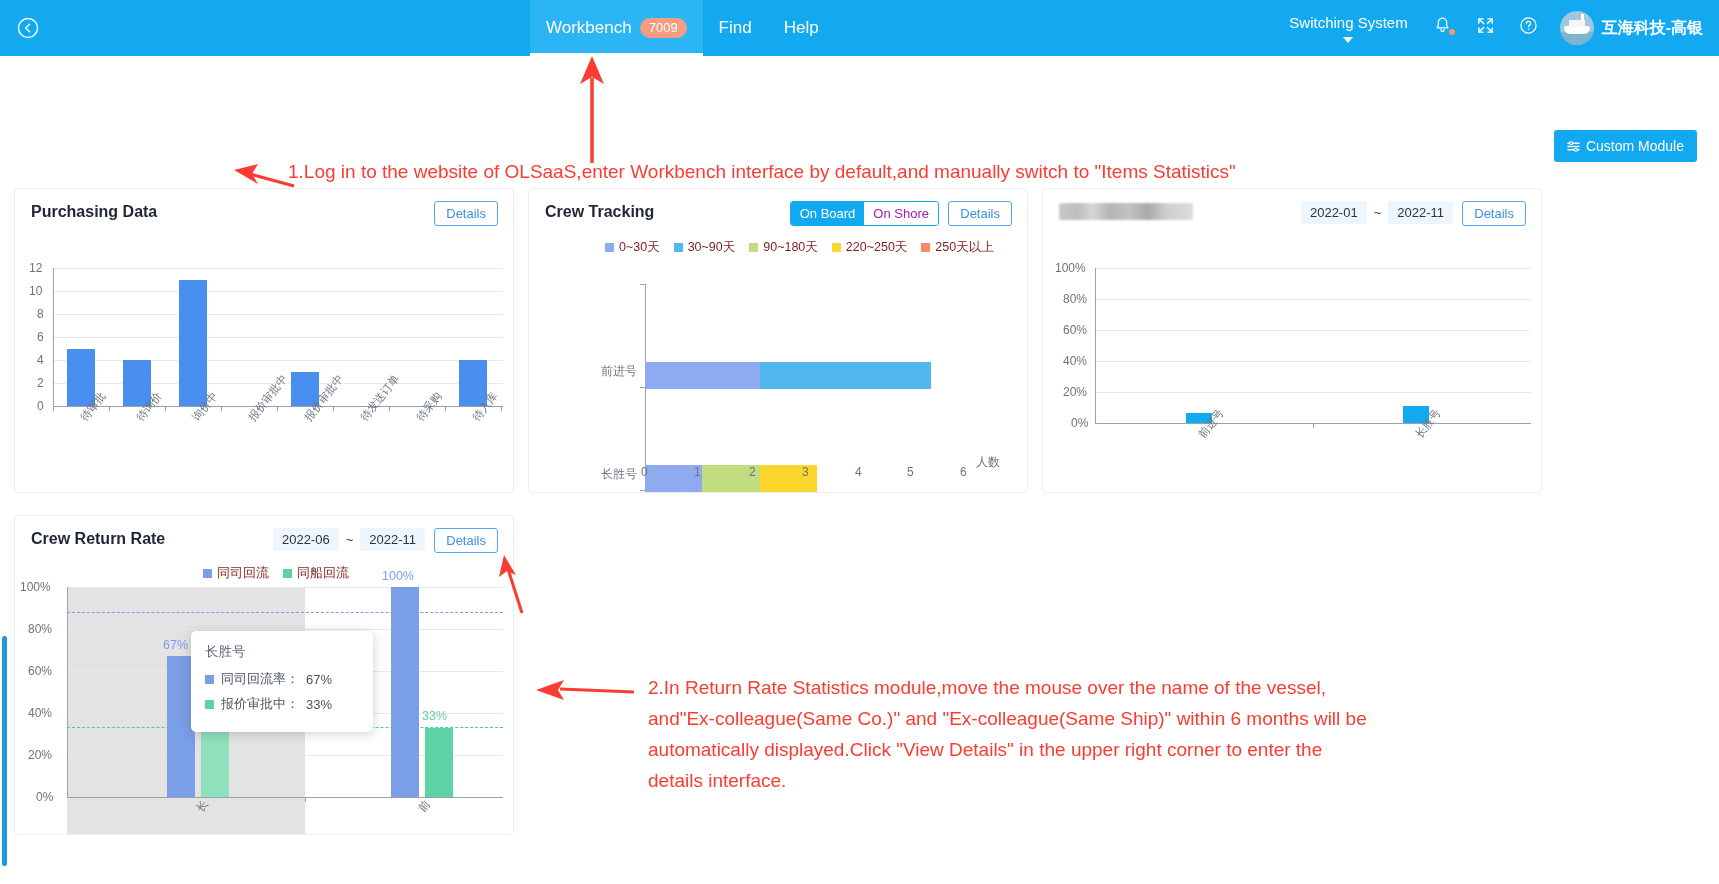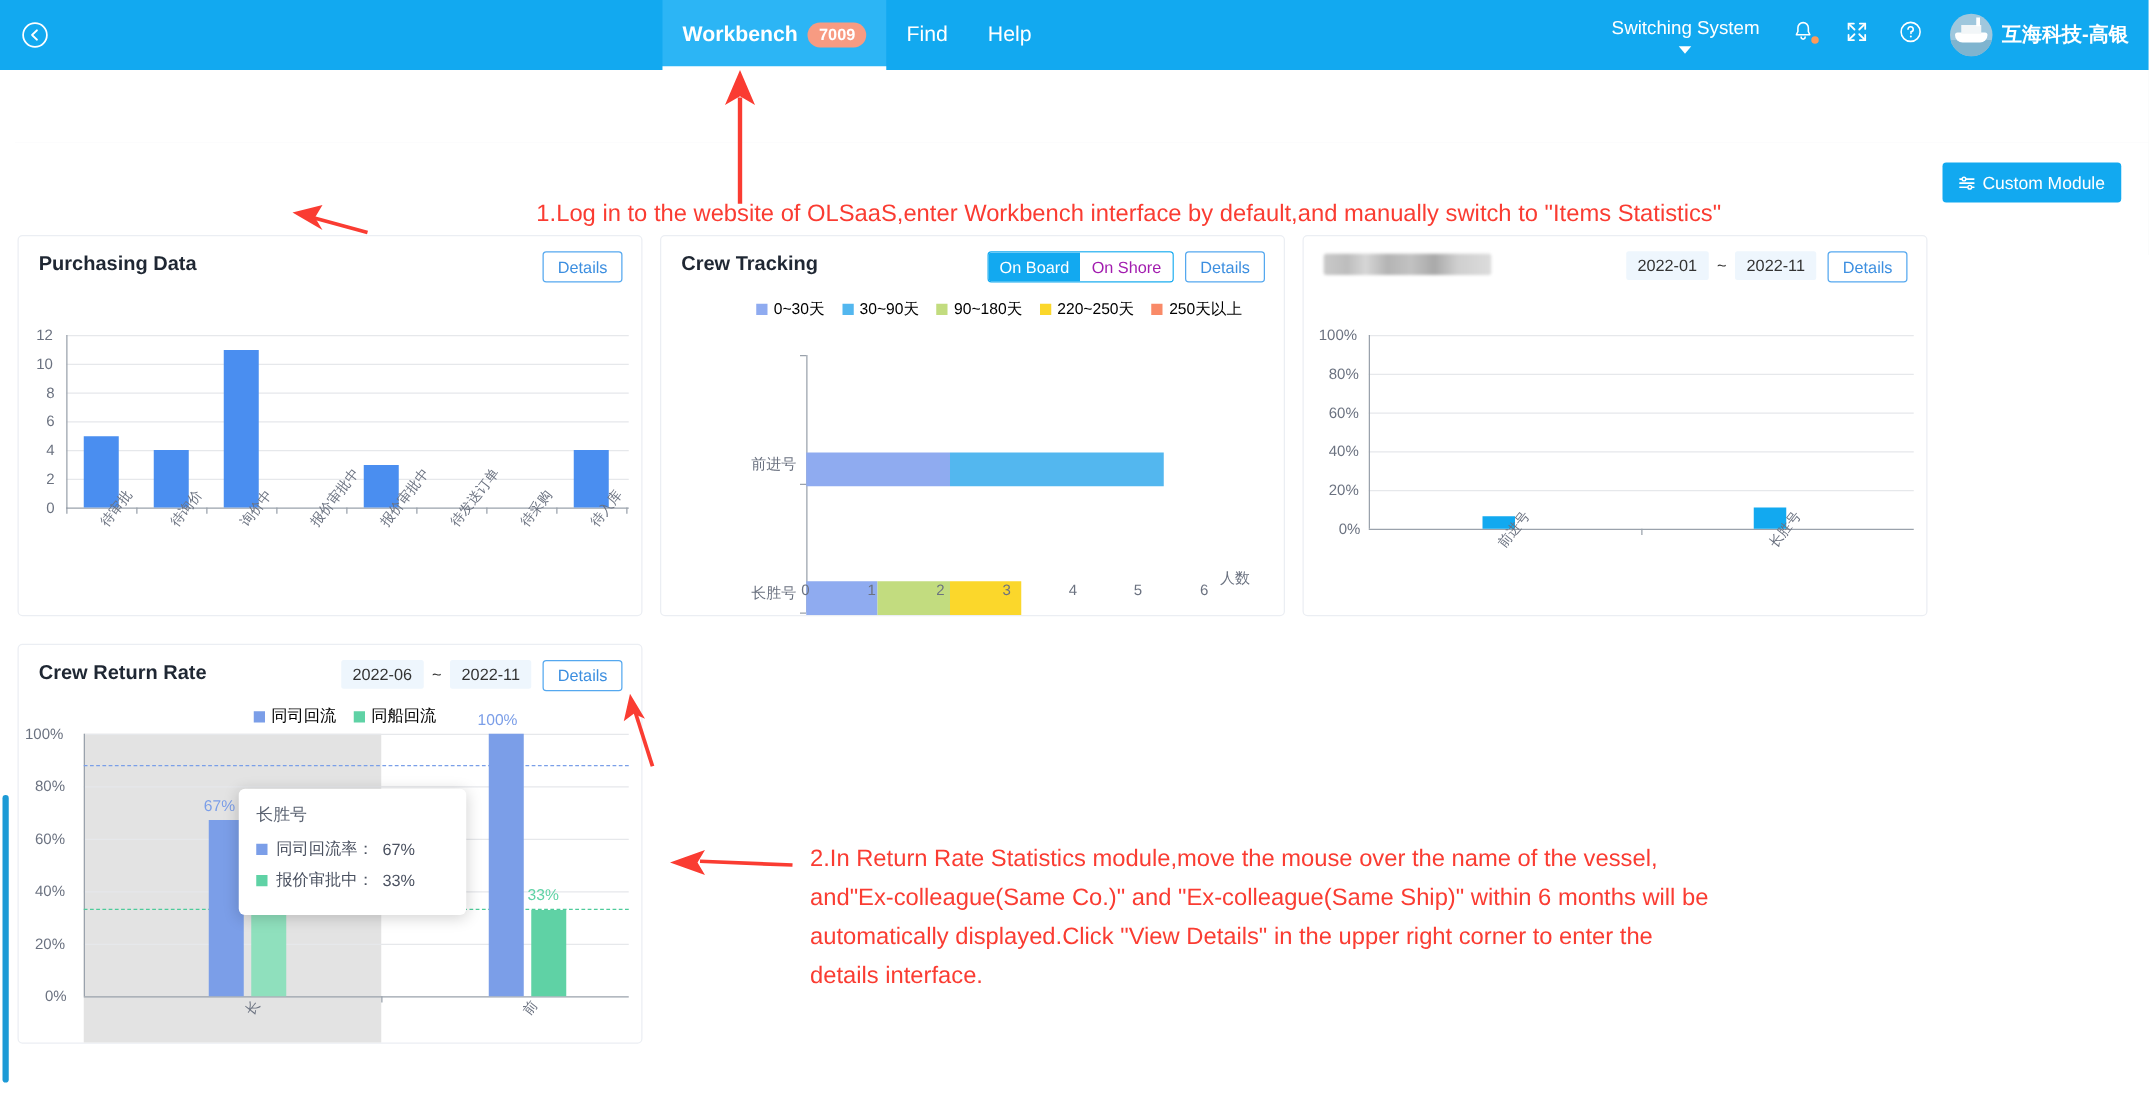--- a/index.html
+++ b/index.html
@@ -24,21 +24,21 @@
     font-size:22px; color:#ffffff; cursor:pointer;
   }
   .nav {
     position:absolute; left:530px; top:0; height:56px;
     display:flex; align-items:center; gap:0;
   }
   .nav-item {
     height:56px; display:flex; align-items:center; gap:8px;
     padding:0 16px; font-size:17px; color:#ffffff; cursor:pointer; position:relative;
   }
-  .nav-item.active { background:#2cb5f5; font-weight:700; }
+  .nav-item.active { background:#2cb5f5; font-weight:400; }
   .nav-item.active:after {
     content:""; position:absolute; left:0; right:0; bottom:0; height:3px; background:#ffffff;
   }
   .badge {
     background:#f79b82; color:#ffffff; border-radius:11px;
     padding:2px 9px; font-size:13px; line-height:16px;
   }
   .header-right {
     position:absolute; right:0; top:0; height:56px;
     display:flex; align-items:center; gap:0; padding-right:10px;
@@ -110,21 +110,21 @@
   .seg .on { background:#12a9f0; color:#ffffff; }
   .seg .off { background:#ffffff; color:#a21caf; }
   .daterange { position:absolute; top:12px; display:flex; align-items:center; gap:7px; font-size:13px; color:#333; }
   .daterange .dt { background:#eef6fd; padding:4px 9px; border-radius:2px; cursor:pointer; }
   .redact {
     position:absolute; left:16px; top:14px; width:134px; height:17px;
     background:linear-gradient(90deg,#c9c9c9 0%,#bdbdbd 14%,#d6d6d6 25%,#b4b4b4 38%,#c2c2c2 52%,#a9a9a9 66%,#cfcfcf 80%,#dcdcdc 100%);
     filter:blur(1.2px); border-radius:2px;
   }
 
-  .legend { position:absolute; display:flex; gap:14px; align-items:center; font-size:12.5px; color:#000000; }
+  .legend { position:absolute; display:flex; gap:14px; align-items:center; font-size:12.5px; color:#7f1d1d; }
   .legend .li { display:flex; align-items:center; gap:5px; }
   .sw { width:9px; height:9px; display:inline-block; }
 
   
   .axis-line { position:absolute; background:#9aa2ac; }
   .grid-line { position:absolute; height:1px; background:#e6e8eb; }
   .tick-label { position:absolute; font-size:12px; color:#6b7280; white-space:nowrap; }
   .bar { position:absolute; }
   .rot-label {
     position:absolute; font-size:11px; color:#6b7280; white-space:nowrap;
@@ -463,21 +463,21 @@
 <svg class="arrow-svg" style="left:570px; top:50px;" width="50" height="115" viewBox="0 0 50 115">
   <path d="M22 113 L22 28" stroke="#fa3c32" stroke-width="3.5" fill="none"></path>
   <path d="M22 6 L34 34 L22 27 L10 34 Z" fill="#fa3c32"></path>
 </svg>
 
 <svg class="arrow-svg" style="left:228px; top:160px;" width="68" height="32" viewBox="0 0 68 32">
   <path d="M66 26 L22 14" stroke="#fa3c32" stroke-width="3" fill="none"></path>
   <path d="M6 10 L30 4 L24 14 L30 24 Z" fill="#fa3c32"></path>
 </svg>
 
-<div class="anno" style="left:288px; top:158px; width:1230px;text-align:center;">1.Log in to the website of OLSaaS,enter Workbench interface by default,and manually switch to "Items Statistics"</div>
+<div class="anno" style="left:288px; top:158px; width:1230px;">1.Log in to the website of OLSaaS,enter Workbench interface by default,and manually switch to "Items Statistics"</div>
 
 <svg class="arrow-svg" style="left:496px; top:553px;" width="34" height="62" viewBox="0 0 34 62">
   <path d="M26 60 L12 16" stroke="#fa3c32" stroke-width="3" fill="none"></path>
   <path d="M8 2 L20 22 L11 18 L3 24 Z" fill="#fa3c32"></path>
 </svg>
 
 <svg class="arrow-svg" style="left:532px; top:678px;" width="104" height="26" viewBox="0 0 104 26">
   <path d="M102 14 L28 11" stroke="#fa3c32" stroke-width="3" fill="none"></path>
   <path d="M4 12 L32 2 L26 12 L32 22 Z" fill="#fa3c32"></path>
 </svg>

